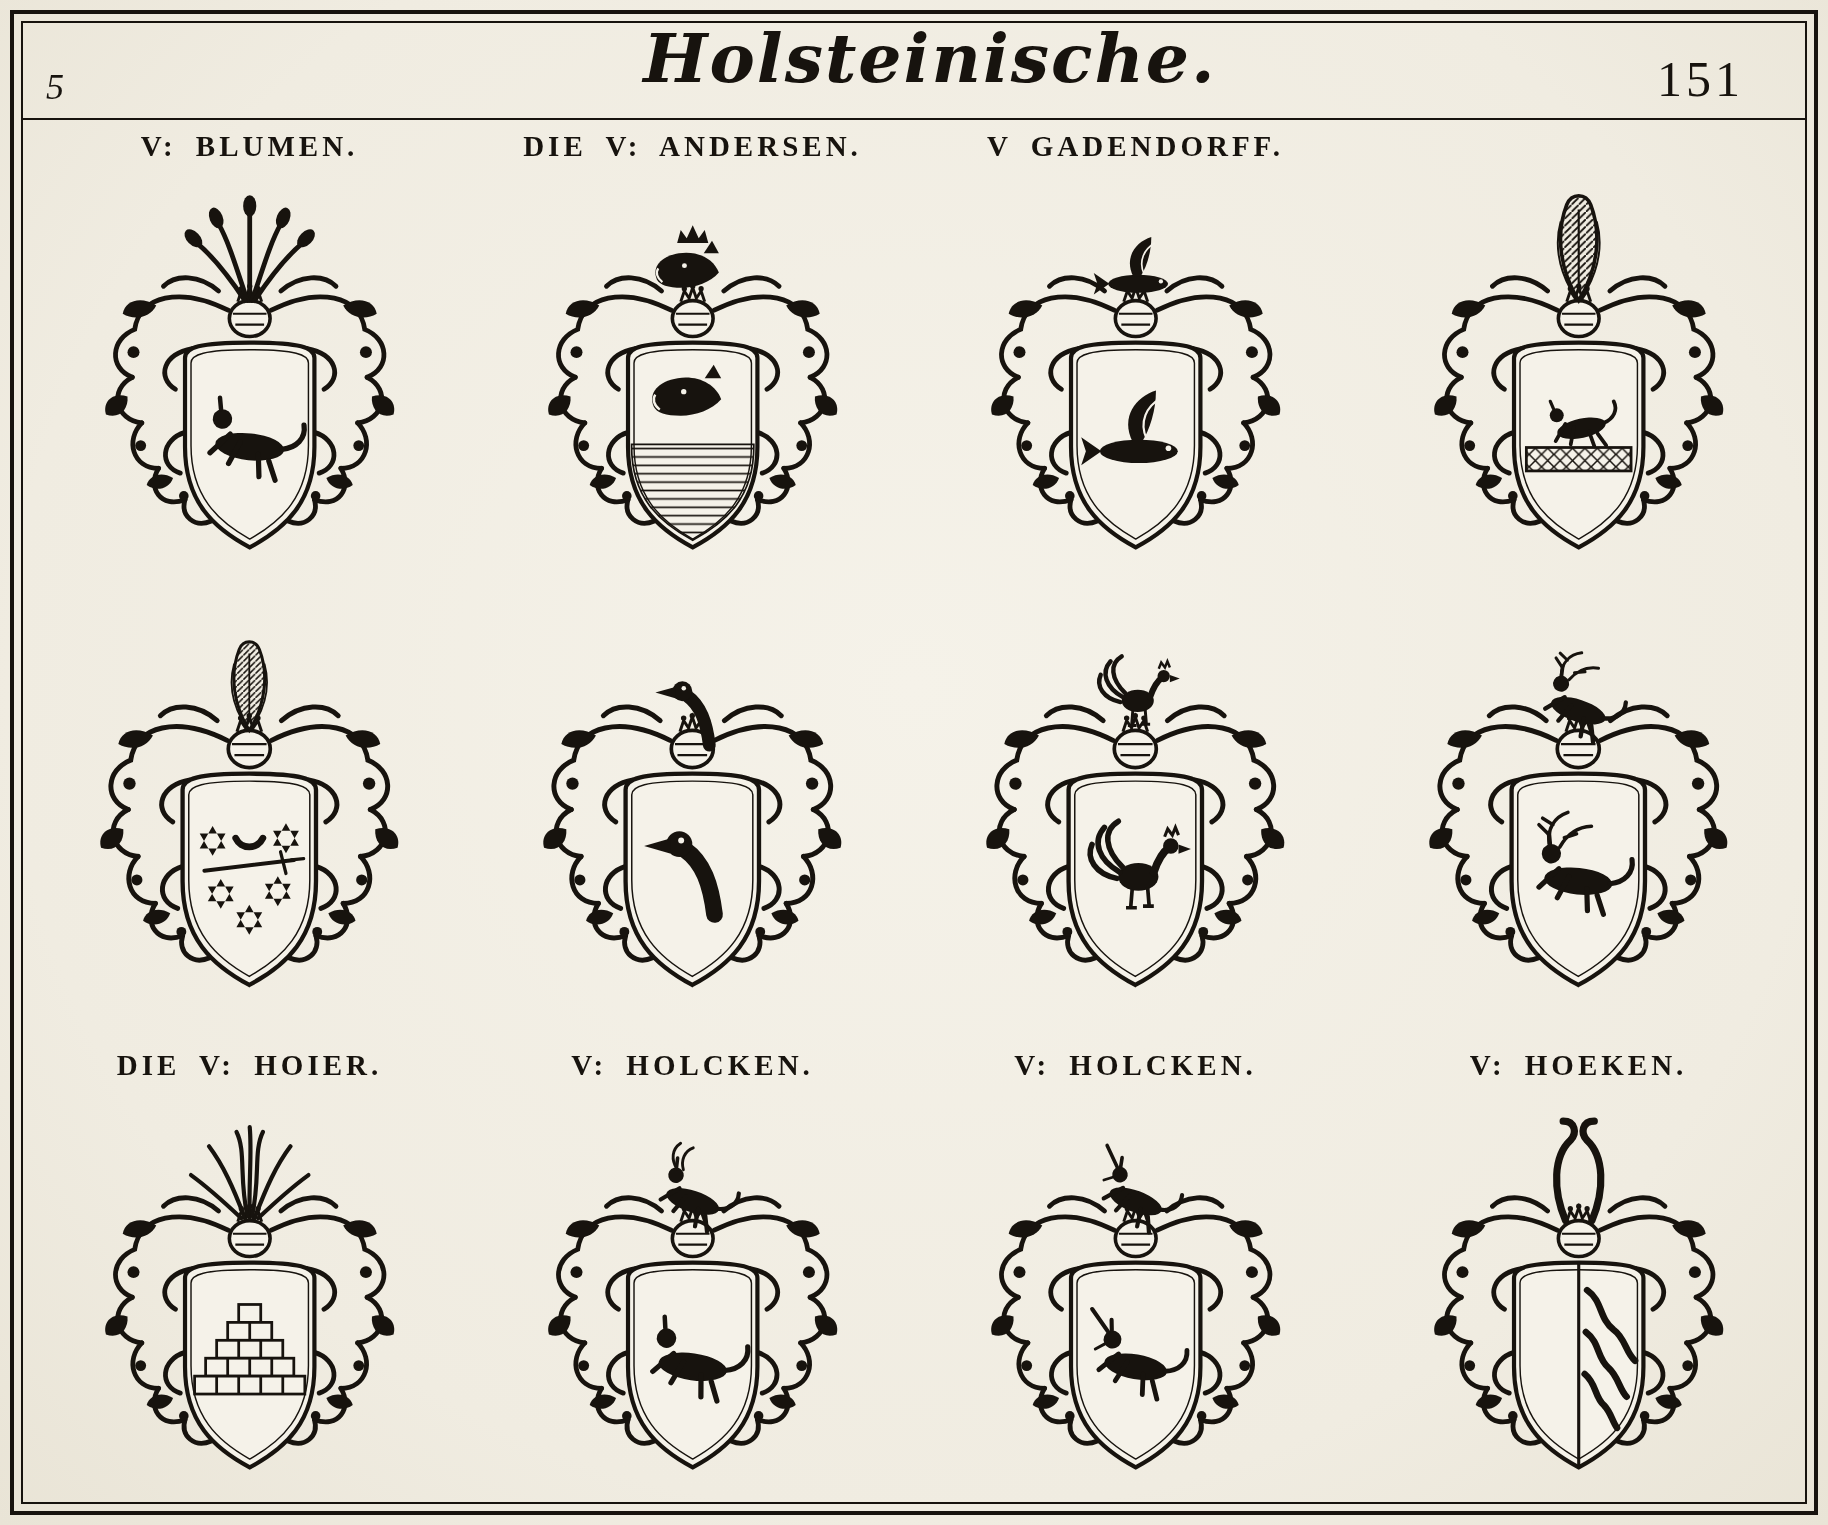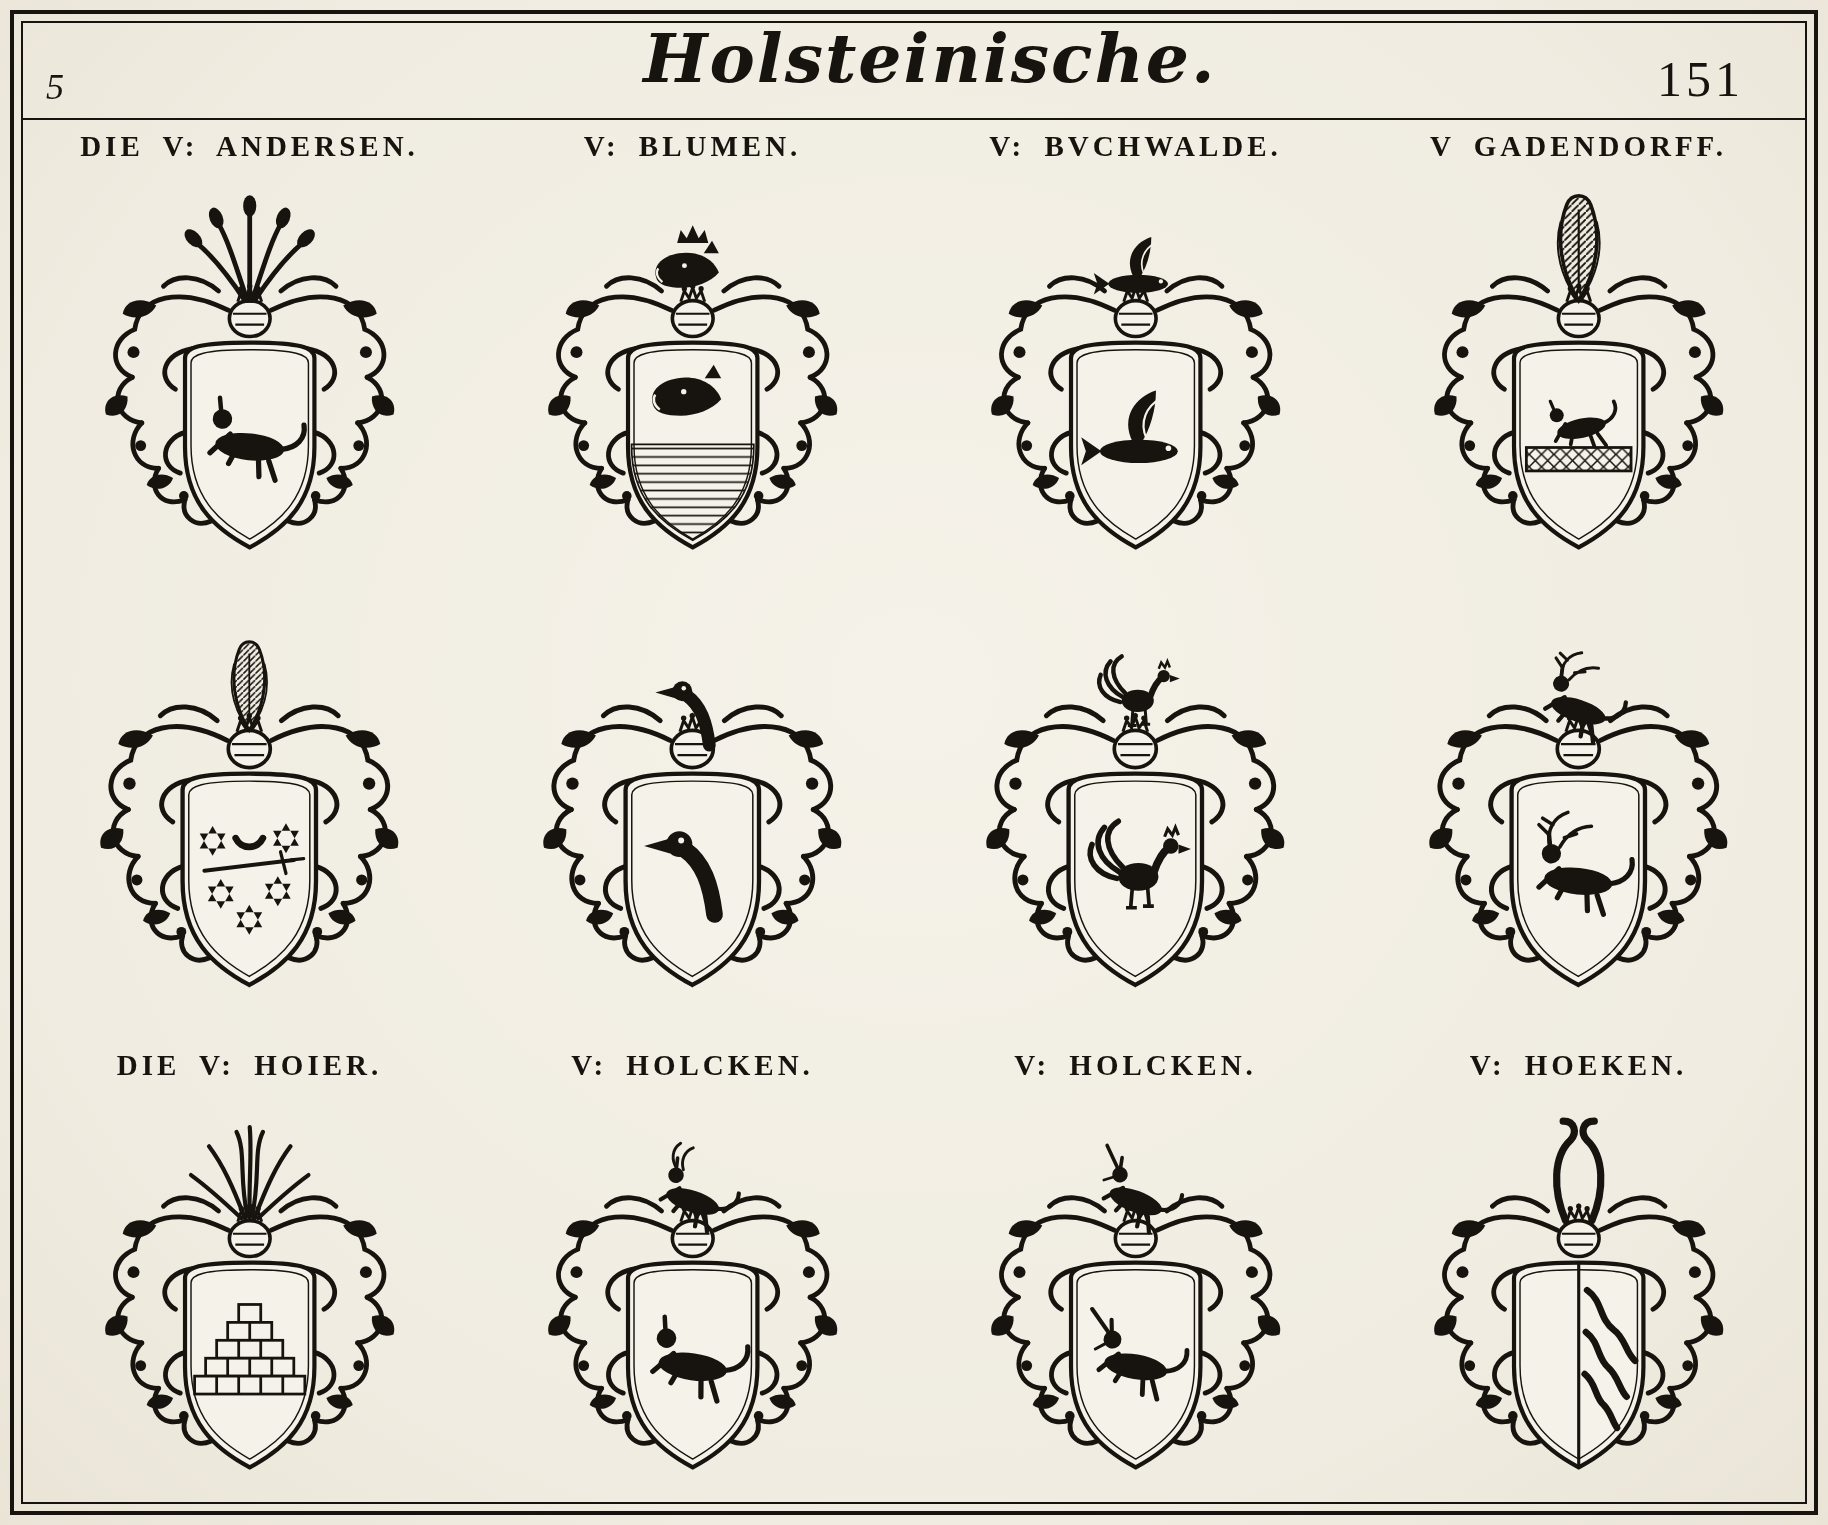--- a/index.html
+++ b/index.html
@@ -227,23 +227,22 @@
   <div class="header-rule"></div>
 
   <div class="title">Holsteinische.</div>
   <div class="sheet-number">5</div>
   <div class="page-number">151</div>
 
   <div class="content">
 
     <section class="row">
       <div class="labels">
+        <span class="label">V: BLUMEN.</span>
         <span class="label">DIE V: ANDERSEN.</span>
-        <span class="label">V: BLUMEN.</span>
-        <span class="label">V: BVCHWALDE.</span>
         <span class="label">V GADENDORFF.</span>
       </div>
       <div class="arms-row">
 
         <figure class="arms">
           <svg class="achv" viewBox="0 0 300 340">
             <use href="#mantling"></use>
             <use href="#helm"></use>
             <use href="#crest-peacock"></use>
             <use href="#shieldg"></use>

